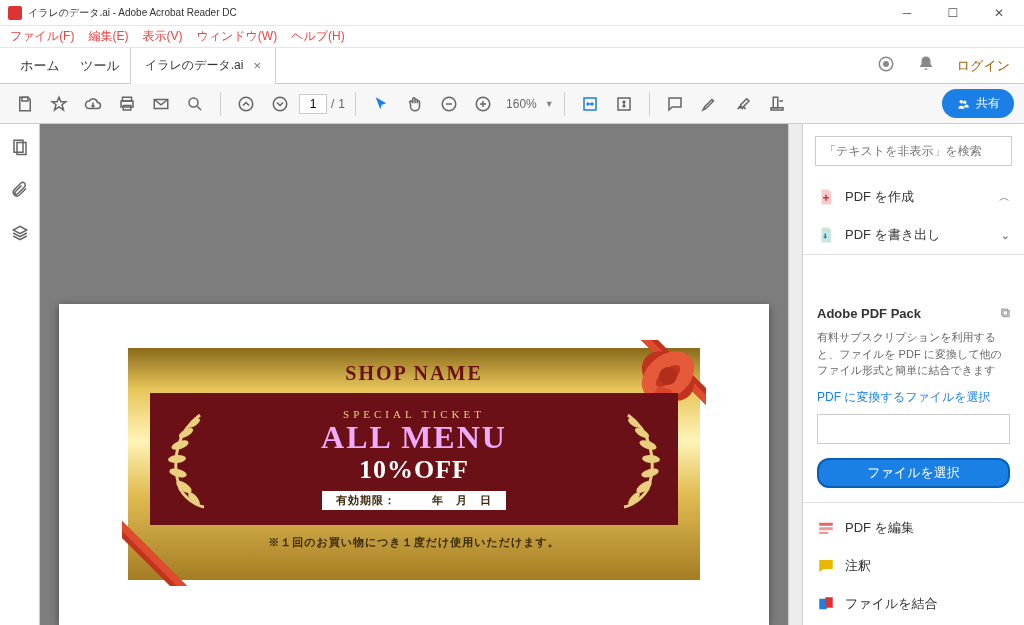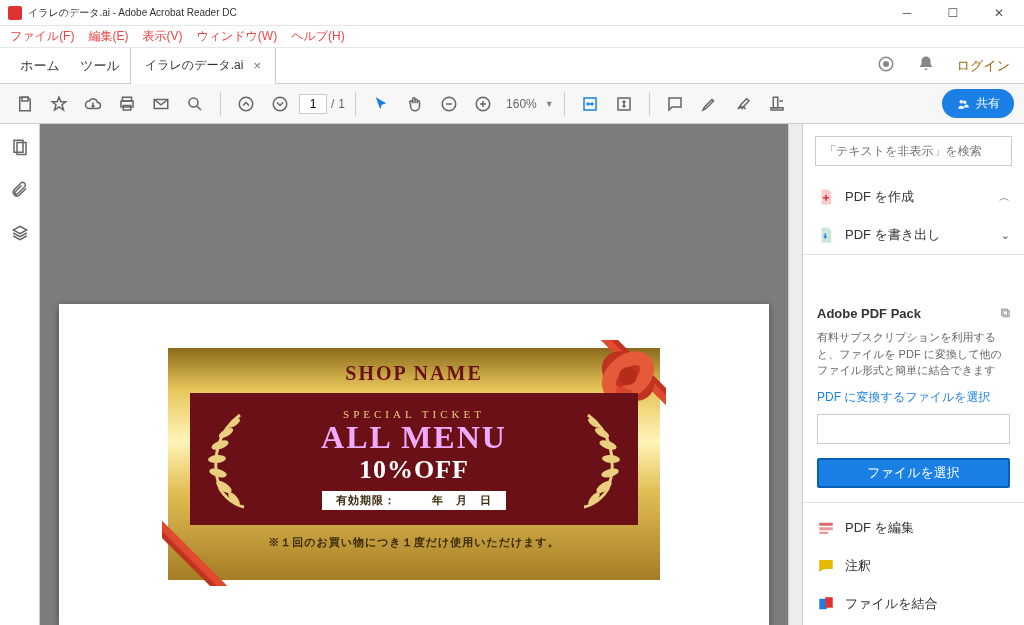--- a/index.html
+++ b/index.html
@@ -31,21 +31,21 @@
 .zoombox .dd { font-size: 9px; color: #888; }
 .share { margin-left: auto; background: #1a80e6; color: #fff; padding: 6px 14px; border-radius: 16px; display: flex; align-items: center; gap: 6px; font-size: 12px; }
 
 .main { display: flex; height: 501px; }
 .leftrail { width: 40px; background: #fff; border-right: 1px solid #ccc; display: flex; flex-direction: column; align-items: center; padding-top: 14px; gap: 22px; }
 .leftrail svg { width: 18px; height: 18px; color: #666; }
 
 .docarea { flex: 1; background: #7d7d7d; display: flex; flex-direction: column; overflow: hidden; position: relative; }
 .docscroll { overflow: auto; flex: 1; display: flex; justify-content: center; }
 .page { width: 710px; background: #fff; margin-top: 180px; padding: 44px 32px 30px; box-shadow: 0 2px 8px rgba(0,0,0,0.4); }
-.ticket { width: 492px; height: 232px; margin: 0 auto; position: relative; background: linear-gradient(180deg, #8a6a1b 0%, #e8c65a 18%, #fff4b8 40%, #e2be54 62%, #a47d24 100%); }
+.ticket { width: 572px; height: 232px; margin: 0 auto; position: relative; background: linear-gradient(180deg, #8a6a1b 0%, #e8c65a 18%, #fff4b8 40%, #e2be54 62%, #a47d24 100%); }
 .ticket .ribbon-tr { position: absolute; top: -8px; right: -6px; width: 120px; height: 120px; pointer-events: none; }
 .ticket .ribbon-bl { position: absolute; bottom: -6px; left: -6px; width: 120px; height: 120px; pointer-events: none; }
 .ticket .shopname { text-align: center; padding: 14px 0 8px; font-family: Georgia, serif; font-size: 20px; color: #6a1016; font-weight: bold; letter-spacing: 2px; }
 .ticket .inner { margin: 0 22px; height: 132px; background: #6a1016; display: flex; flex-direction: column; align-items: center; justify-content: center; color: #e9cf7e; position: relative; }
 .ticket .laurel-l { position: absolute; left: 10px; top: 50%; transform: translateY(-50%); }
 .ticket .laurel-r { position: absolute; right: 10px; top: 50%; transform: translateY(-50%) scaleX(-1); }
 .ticket .st { font-family: Georgia, serif; font-size: 11px; letter-spacing: 4px; color: #e9cf7e; }
 .ticket .allmenu { font-family: Liberation Serif, serif; font-size: 32px; font-weight: bold; color: #f0abfc; letter-spacing: 2px; line-height: 1.1; }
 .ticket .pct { font-family: Georgia, serif; font-size: 26px; font-weight: bold; color: #fff; letter-spacing: 1px; }
 .ticket .validbox { margin-top: 6px; background: #ffffff; padding: 2px 14px; font-size: 11px; font-weight: bold; color: #3a2a0c; letter-spacing: 1px; }
@@ -57,21 +57,21 @@
 .rp-search input { width: 100%; height: 30px; border: 1px solid #ccc; padding: 0 8px; font-size: 12px; color: #888; }
 .rp-item { display: flex; align-items: center; padding: 10px 14px; gap: 10px; font-size: 13px; color: #333; }
 .rp-item .ric { width: 18px; height: 18px; display: flex; align-items: center; justify-content: center; }
 .rp-item .chev { margin-left: auto; font-size: 11px; color: #555; }
 .rp-section { padding: 12px 14px 14px; border-top: 1px solid #e2e2e2; border-bottom: 1px solid #e2e2e2; }
 .rp-section .hd { display: flex; align-items: center; font-weight: 600; font-size: 13px; margin-bottom: 8px; margin-top: 38px; }
 .rp-section .hd .cil { margin-left: auto; color: #aaa; }
 .rp-section .desc { font-size: 11px; color: #666; line-height: 1.5; margin-bottom: 10px; }
 .rp-section .link { font-size: 12px; color: #1a80e6; margin-bottom: 8px; }
 .rp-section .box { height: 30px; border: 1px solid #ccc; margin-bottom: 14px; }
-.rp-section .selbtn { width: 100%; height: 30px; background: #1a80e6; border: 2px solid #095fb5; color: #fff; font-size: 13px; display: flex; align-items: center; justify-content: center; border-radius: 2px; }
+.rp-section .selbtn { width: 100%; height: 30px; background: #1a80e6; border: 2px solid #095fb5; color: #fff; font-size: 13px; display: flex; align-items: center; justify-content: center; border-radius: 12px; }
 .rp-list { padding-top: 6px; }
 </style>
 </head>
 <body>
 
 <div class="titlebar">
   <div class="ico"></div>
   <div class="title">イラレのデータ.ai - Adobe Acrobat Reader DC</div>
   <div class="wbtn">─</div>
   <div class="wbtn">☐</div>

